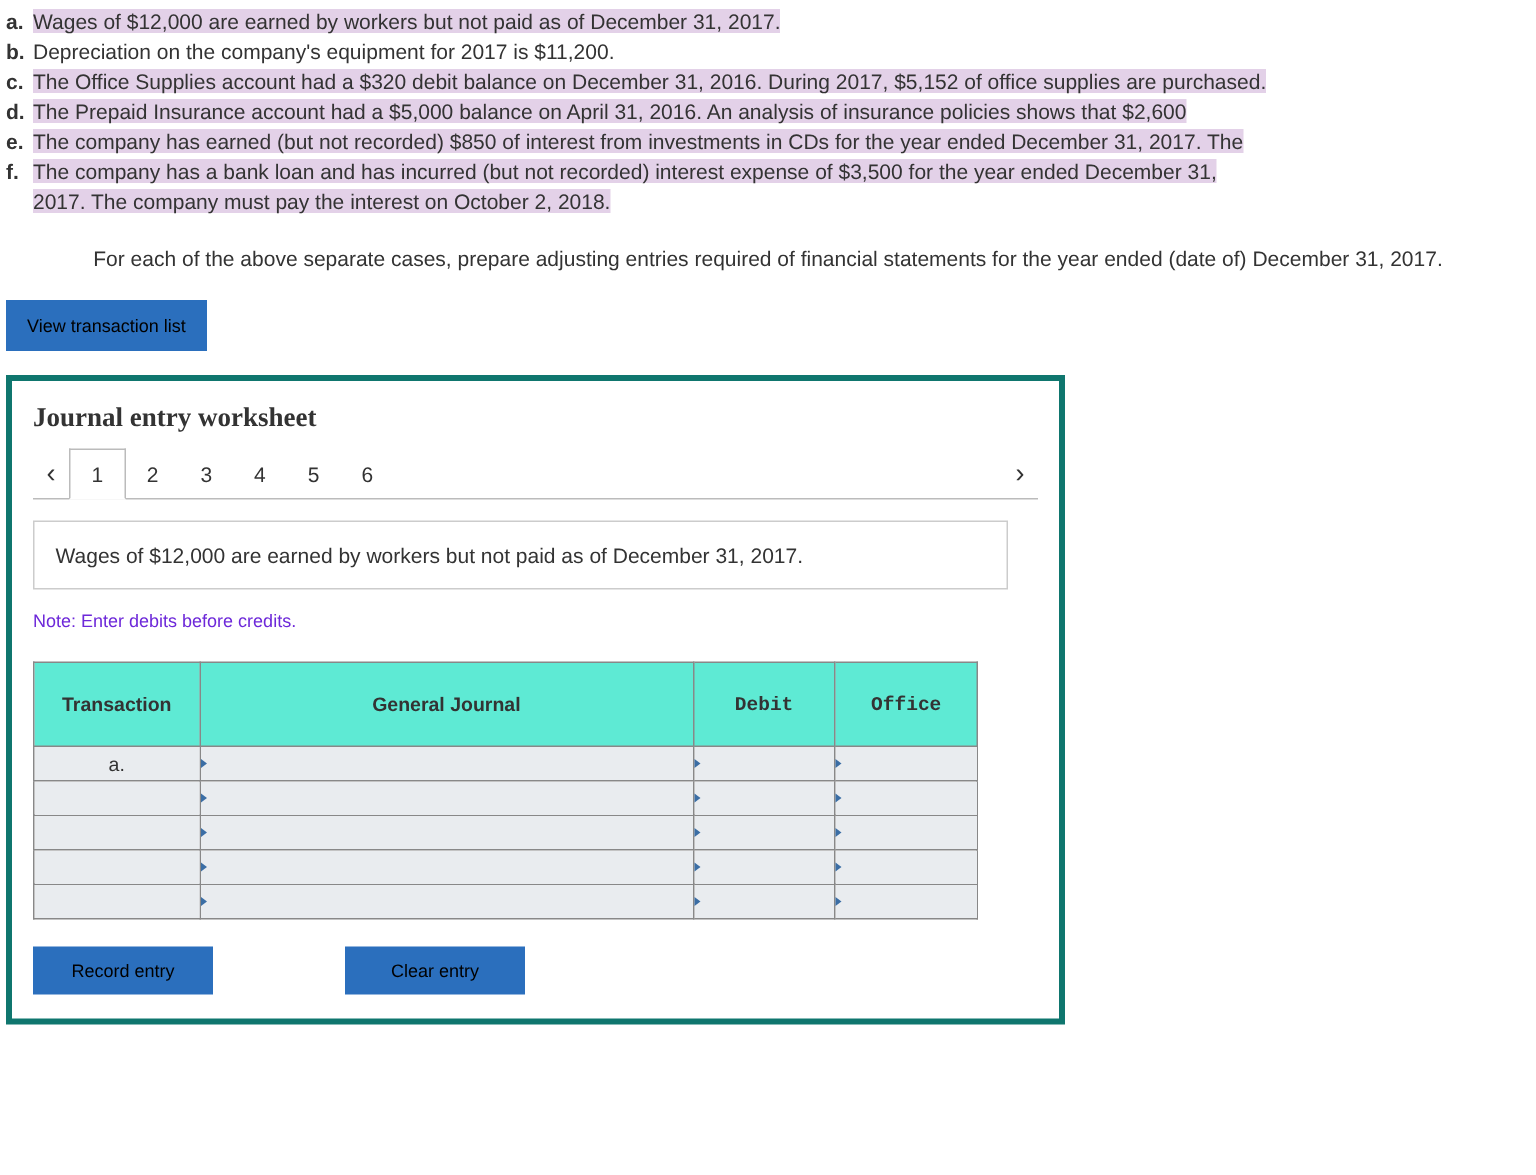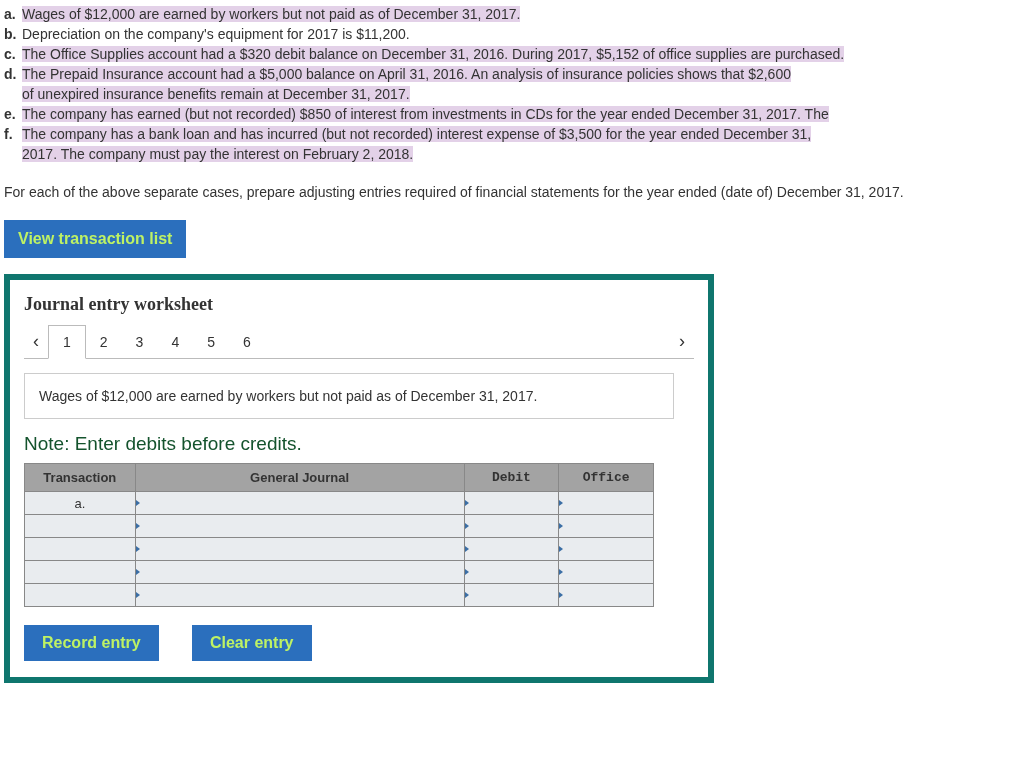--- a/index.html
+++ b/index.html
@@ -8,34 +8,34 @@
   color: #333;
   margin: 0;
   padding: 4px;
   background: #fff;
 }
 .cases-block { margin-bottom: 18px; }
 .case-row { display: flex; margin-bottom: 0; line-height: 20px; }
 .case-letter { font-weight: bold; width: 18px; flex: 0 0 18px; }
 .case-text { flex: 1; }
 .hl { background: #e3d1e8; }
-.instruction { margin: 18px 0 18px 0; line-height: 20px; }
+.instruction { margin: 18px 0 18px 0; line-height: 20px; text-align: center; }
 .btn-primary {
   background: #2b6fbd;
-  color: #bef264;
+  color: #000000;
   border: none;
-  font-size: 16px;
-  font-weight: bold;
+  font-size: 12px;
+  font-weight: normal;
   padding: 10px 14px;
   cursor: pointer;
 }
 .btn-primary.small { padding: 9px 18px; }
 .worksheet-wrap {
   margin-top: 16px;
-  border: 6px solid #0f766e;
+  border: 4px solid #0f766e;
   padding: 14px 14px 16px 14px;
   width: 670px;
   background: #fff;
 }
 .ws-title { font-family: Georgia, 'Times New Roman', serif; font-weight: bold; font-size: 18px; margin-bottom: 10px; }
 .tabs-row {
   display: flex;
   align-items: center;
   border-bottom: 1px solid #bbb;
 }
@@ -54,32 +54,32 @@
   background: #fff;
 }
 .desc-box {
   border: 1px solid #ccc;
   background: #fff;
   padding: 12px 14px;
   margin-top: 14px;
   line-height: 20px;
   width: 620px;
 }
-.note { color: #14532d; font-size: 19px; margin-top: 14px; margin-bottom: 8px; }
+.note { color: #6d28d9; font-size: 12px; margin-top: 14px; margin-bottom: 20px; }
 .jr-table {
   border-collapse: collapse;
   border: 1px solid #888;
   width: 630px;
 }
 .jr-table th {
-  background: #a3a3a3;
+  background: #5eead4;
   border: 1px solid #888;
   font-size: 13px;
   font-weight: bold;
-  padding: 6px 4px;
+  padding: 20px 4px;
   text-align: center;
 }
 .jr-table td {
   border: 1px solid #888;
   background: #e9ecef;
   height: 22px;
   padding: 0;
   position: relative;
 }
 .jr-table .tick::before {
@@ -87,21 +87,21 @@
   position: absolute;
   left: 0; top: 50%;
   border-left: 4px solid #3b6ea5;
   border-top: 3px solid transparent;
   border-bottom: 3px solid transparent;
   transform: translateY(-50%);
 }
 .col-trans { width: 95px; text-align: center; font-size: 13px; }
 .col-gj { width: 300px; }
 .col-dc { width: 80px; font-family: Liberation Mono, monospace; }
-.btn-row { display: flex; margin-top: 18px; gap: 33px; }
+.btn-row { display: flex; margin-top: 18px; gap: 88px; }
 .btn-row .btn-primary { min-width: 120px; }
 .btn-row .right { margin-left: auto; }
 </style>
 </head>
 <body>
 
 
 
 <div class="cases-block">
   <div class="case-row">
@@ -114,34 +114,30 @@
   </div>
   <div class="case-row">
     <div class="case-letter">c.</div>
     <div class="case-text"><span class="hl">The Office Supplies account had a $320 debit balance on December 31, 2016. During 2017, $5,152 of office supplies are purchased.</span></div>
   </div>
   <div class="case-row">
     <div class="case-letter">d.</div>
     <div class="case-text"><span class="hl">The Prepaid Insurance account had a $5,000 balance on April 31, 2016. An analysis of insurance policies shows that $2,600</span></div>
   </div>
   <div class="case-row">
-    <div class="case-letter"></div>
-    <div class="case-text"><span class="hl">of unexpired insurance benefits remain at December 31, 2017.</span></div>
-  </div>
-  <div class="case-row">
     <div class="case-letter">e.</div>
     <div class="case-text"><span class="hl">The company has earned (but not recorded) $850 of interest from investments in CDs for the year ended December 31, 2017. The</span></div>
   </div>
   <div class="case-row">
     <div class="case-letter">f.</div>
     <div class="case-text"><span class="hl">The company has a bank loan and has incurred (but not recorded) interest expense of $3,500 for the year ended December 31,</span></div>
   </div>
   <div class="case-row">
     <div class="case-letter"></div>
-    <div class="case-text"><span class="hl">2017. The company must pay the interest on February 2, 2018.</span></div>
+    <div class="case-text"><span class="hl">2017. The company must pay the interest on October 2, 2018.</span></div>
   </div>
 </div>
 
 <div class="instruction">For each of the above separate cases, prepare adjusting entries required of financial statements for the year ended (date of) December 31, 2017.</div>
 
 <button class="btn-primary">View transaction list</button>
 
 <div class="worksheet-wrap">
   <div class="ws-title">Journal entry worksheet</div>
 

